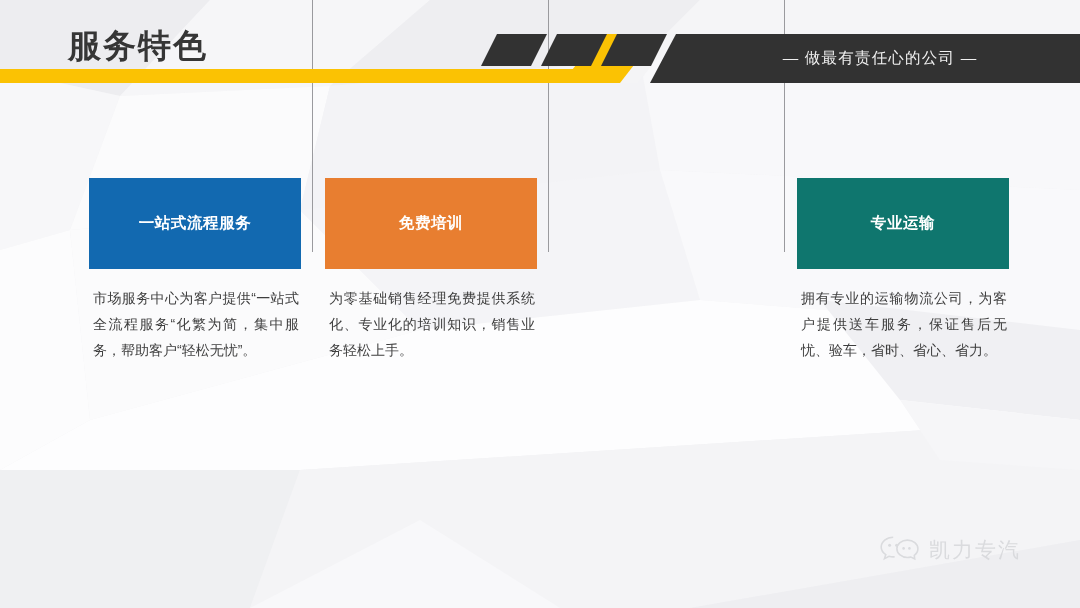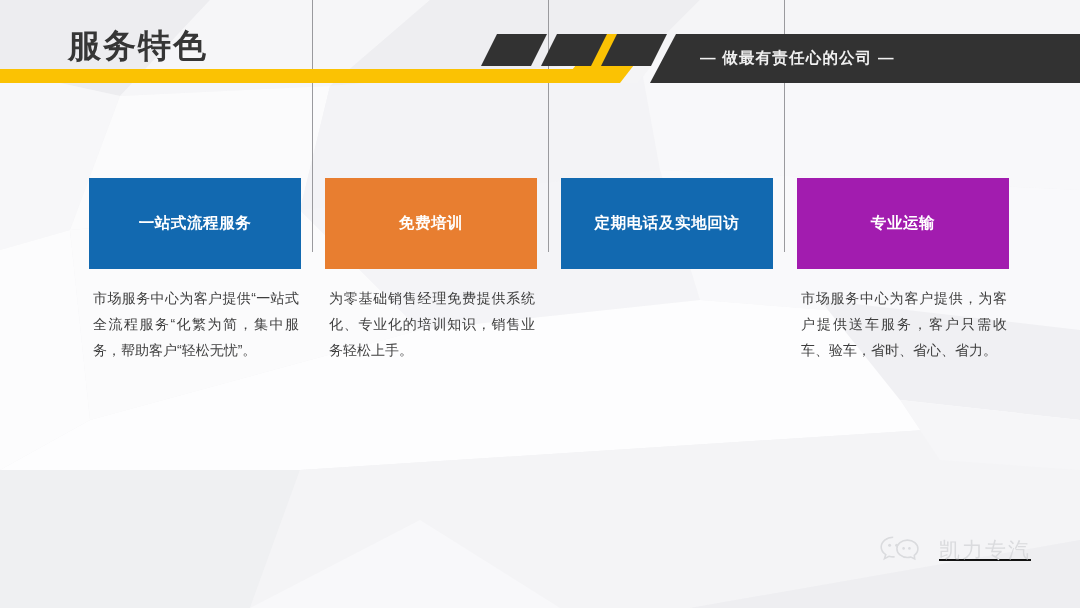--- a/index.html
+++ b/index.html
@@ -61,26 +61,26 @@
     letter-spacing: 2px;
     line-height: 1;
     white-space: nowrap;
     z-index: 4;
   }
   .header-slogan {
     position: absolute;
     left: 700px;
     top: 48px;
     width: 360px;
+    text-align: center;
     font-size: 15.5px;
     color: #f0f0f0;
     letter-spacing: 1.2px;
     white-space: nowrap;
     z-index: 4;
-    font-weight: bold;
   }
 
   
   .cards {
     position: absolute;
     left: 0;
     top: 178px;
     width: 1080px;
     height: 260px;
     z-index: 2;
@@ -136,24 +136,23 @@
   .div-1 { left: 548px; }
   .div-2 { left: 784px; }
 
   
   .watermark {
     position: absolute;
     left: 878px;
     top: 534px;
     display: flex;
     align-items: center;
-    gap: 19px;
+    gap: 9px;
     z-index: 3;
     opacity: 0.92;
-    text-decoration: underline;
   }
   .wm-text {
     font-size: 21px;
     color: #d8d9dc;
     letter-spacing: 2px;
     white-space: nowrap;
   }
 </style>
 </head>
 <body>
@@ -221,30 +220,27 @@
     </div>
 
     <div class="card card-c1">
       <div class="card-head" style="background-color: rgb(232, 126, 48);">
         <span class="card-head-title">免费培训</span>
       </div>
       <div class="card-body">为零基础销售经理免费提供系统化、专业化的培训知识，销售业务轻松上手。</div>
     </div>
 
     <div class="card card-c2">
-      <div class="card-head" style="background-color: rgb(18, 105, 176);">
-        <span class="card-head-title">定期电话及实地回访</span>
-      </div>
     </div>
 
     <div class="card card-c3">
-      <div class="card-head" style="background-color: #a21caf;">
+      <div class="card-head" style="background-color: #0f766e;">
         <span class="card-head-title">专业运输</span>
       </div>
-      <div class="card-body">市场服务中心为客户提供，为客户提供送车服务，客户只需收车、验车，省时、省心、省力。</div>
+      <div class="card-body">拥有专业的运输物流公司，为客户提供送车服务，保证售后无忧、验车，省时、省心、省力。</div>
     </div>
 
   </div>
 
   <div class="watermark">
     <svg width="42" height="32" viewBox="0 0 42 32">
       <g fill="none" stroke="#d8d9dc" stroke-width="1.6">
         <path d="M15.2 3.2C8.6 3.2 3.2 7.6 3.2 13c0 3.1 1.8 5.8 4.6 7.6l-1.3 4 4.5-2.3c1.3.35 2.7.55 4.2.55.5 0 1 0 1.5-.07"></path>
         <path d="M38.8 21.3c2.2-1.6 3.6-3.9 3.6-6.5 0-4.8-4.7-8.7-10.5-8.7S21.4 10 21.4 14.8s4.7 8.7 10.5 8.7c1.2 0 2.4-.17 3.5-.48l3.8 1.95z" transform="translate(-2.5,0)"></path>
       </g>

